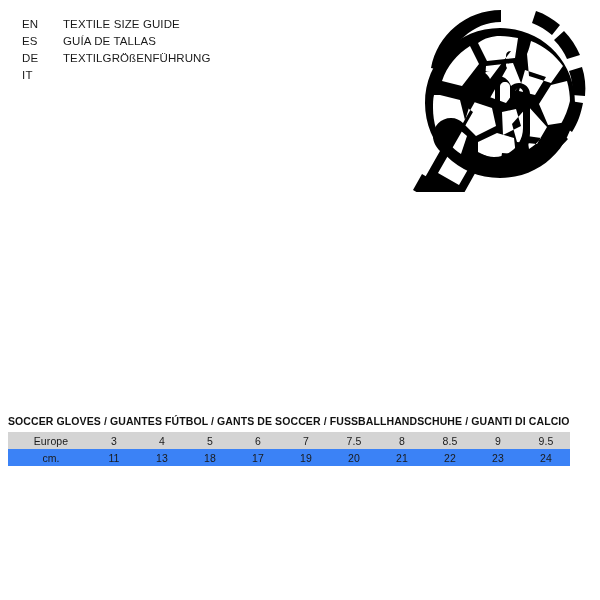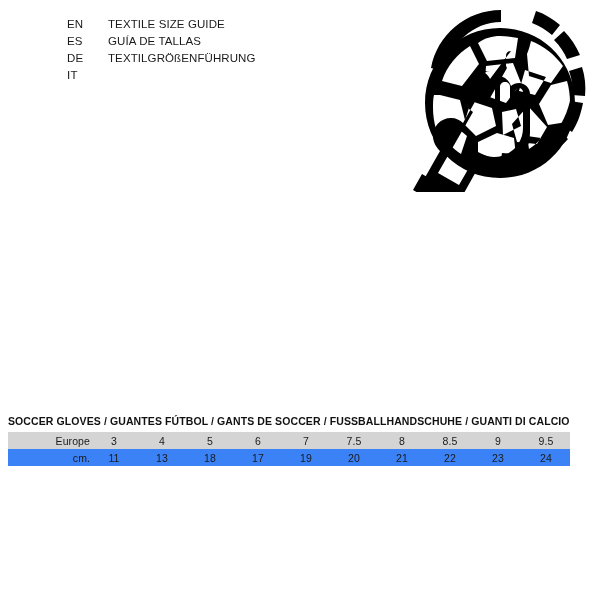--- a/index.html
+++ b/index.html
@@ -26,21 +26,20 @@
     position: absolute;
     left: 22px;
     top: 16px;
     width: 330px;
   }
   .legend-row {
     display: flex;
     align-items: flex-end;
     height: 17px;
     line-height: 17px;
-    margin-left: 45px;
   }
   .legend-code {
     width: 41px;
     flex: 0 0 41px;
     font-size: 11.5px;
     letter-spacing: 0.2px;
     font-weight: 400;
     color: #1a1a1a;
   }
   .legend-text {
@@ -96,21 +95,21 @@
     font-size: 10.5px;
     font-weight: 400;
     color: #1a1a1a;
     height: 17px;
     padding: 0;
     text-align: center;
     vertical-align: middle;
     letter-spacing: 0.1px;
   }
   table.size-table .rowlabel {
-    text-align: right;
+    text-align: center;
     padding-left: 4px;
     width: 78px;
   }
 </style>
 </head>
 <body>
 
 <div class="page">
 
   <div class="legend">

